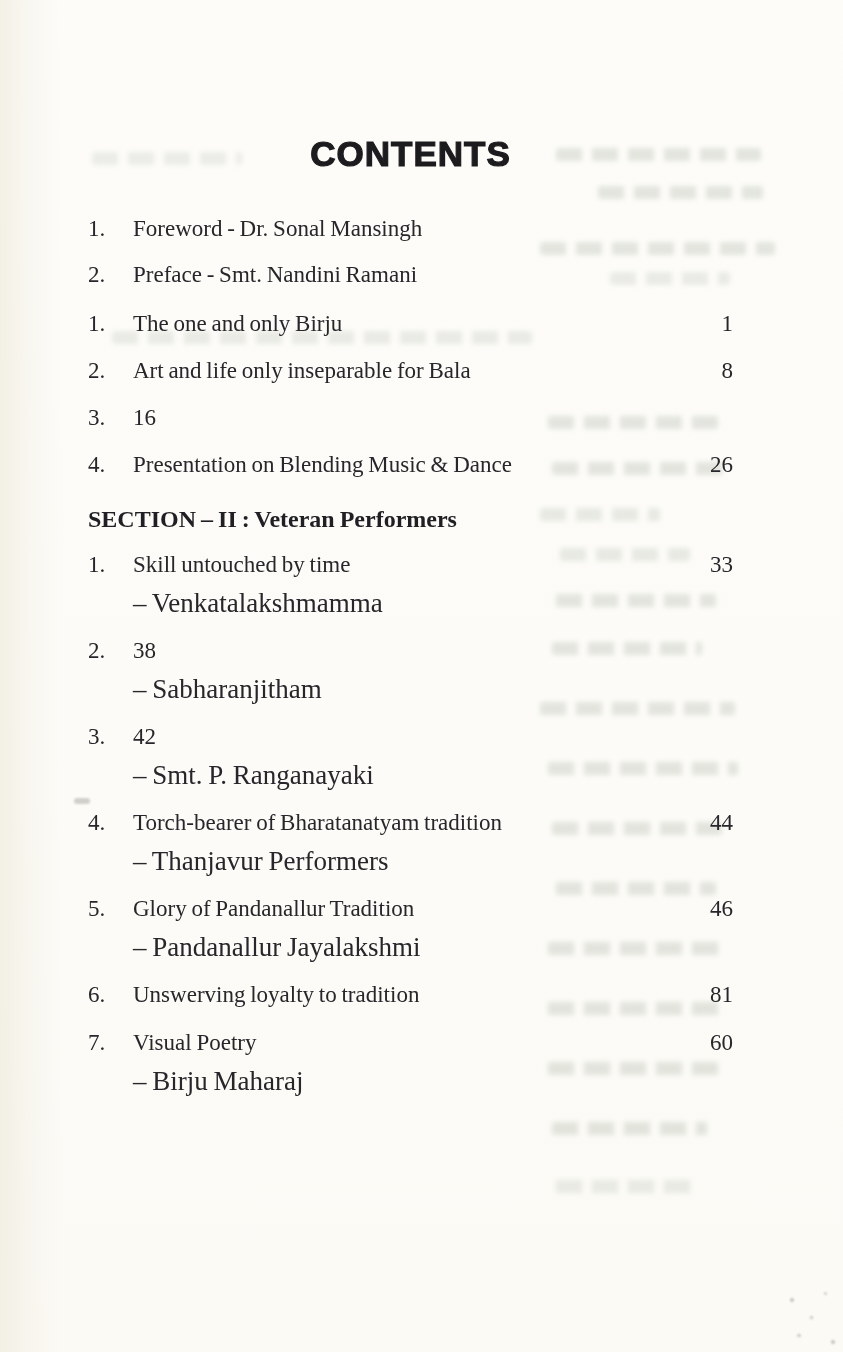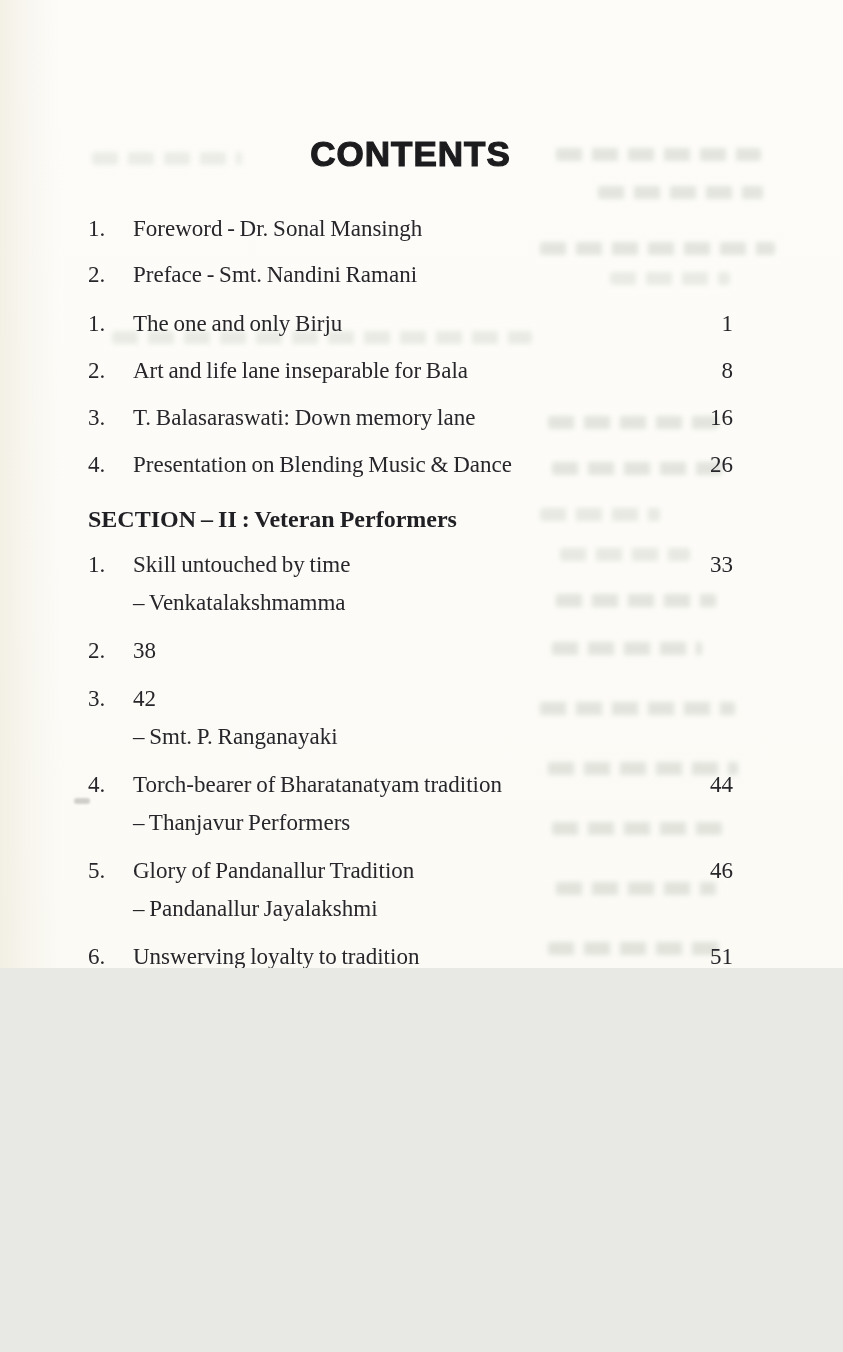--- a/index.html
+++ b/index.html
@@ -1,18 +1,18 @@
 <!DOCTYPE html>
 <html><head>
 <meta charset="utf-8">
 <style>
   html,body { margin:0; padding:0; background:#e8e8e4; }
   .page {
     position:relative;
-    width:843px; height:968px;
+    width:843px; height:1352px;
     margin:0 auto;
     background:
       linear-gradient(90deg, rgba(235,231,214,.55) 0px, rgba(235,231,214,.25) 28px, rgba(255,255,255,0) 60px),
       linear-gradient(180deg, #fdfcf9 0%, #fcfbf7 60%, #fbfaf5 100%);
     overflow:hidden;
     font-family:"Liberation Serif", serif;
     color:#27262a;
   }
   .content {
     position:absolute; left:88px; top:0; width:645px;
@@ -47,21 +47,21 @@
     word-spacing:-1px;
     color:#201f23;
   }
   .sec.two { margin-top:23px; }
   .list1 { margin-top:19px; }
   .list1 .row { margin-bottom:17px; }
   .list2 { margin-top:15px; }
   .item { margin-bottom:18px; }
   .sub {
     margin:8px 0 0 45px;
-    font-size:23px;
+    font-size:27px;
     line-height:30px;
     word-spacing:-1px;
   }
   
   .ghost {
     position:absolute;
     height:13px;
     border-radius:3px;
     background:repeating-linear-gradient(90deg, #a7b0a1 0 26px, rgba(167,176,161,0) 26px 36px);
     filter:blur(2.5px);
@@ -127,26 +127,25 @@
 
 
     <div class="list1">
       <div class="row">
         <span class="num">1.</span>
         <span class="ttl">The one and only Birju</span>
         <span class="pg">1</span>
       </div>
       <div class="row">
         <span class="num">2.</span>
-        <span class="ttl">Art and life lane inseparable for Bala</span>
+        <span class="ttl">Art and life only inseparable for Bala</span>
         <span class="pg">8</span>
       </div>
       <div class="row">
         <span class="num">3.</span>
-        <span class="ttl">T. Balasaraswati: Down memory lane</span>
         <span class="pg">16</span>
       </div>
       <div class="row">
         <span class="num">4.</span>
         <span class="ttl">Presentation on Blending Music &amp; Dance</span>
         <span class="pg">26</span>
       </div>
     </div>
 
     <h2 class="sec two">SECTION – II : Veteran Performers</h2>
@@ -160,20 +159,21 @@
           <span class="pg">33</span>
         </div>
         <div class="sub">– Venkatalakshmamma</div>
       </div>
 
       <div class="item">
         <div class="row">
           <span class="num">2.</span>
           <span class="pg">38</span>
         </div>
+        <div class="sub">– Sabharanjitham</div>
       </div>
 
       <div class="item">
         <div class="row">
           <span class="num">3.</span>
           <span class="pg">42</span>
         </div>
         <div class="sub">– Smt. P. Ranganayaki</div>
       </div>
 
@@ -192,27 +192,28 @@
           <span class="ttl">Glory of Pandanallur Tradition</span>
           <span class="pg">46</span>
         </div>
         <div class="sub">– Pandanallur Jayalakshmi</div>
       </div>
 
       <div class="item">
         <div class="row">
           <span class="num">6.</span>
           <span class="ttl">Unswerving loyalty to tradition</span>
-          <span class="pg">51</span>
+          <span class="pg">81</span>
         </div>
       </div>
 
       <div class="item">
         <div class="row">
           <span class="num">7.</span>
+          <span class="ttl">Visual Poetry</span>
           <span class="pg">60</span>
         </div>
         <div class="sub">– Birju Maharaj</div>
       </div>
 
     </div>
   </div>
 </div>
 
 </body></html>

